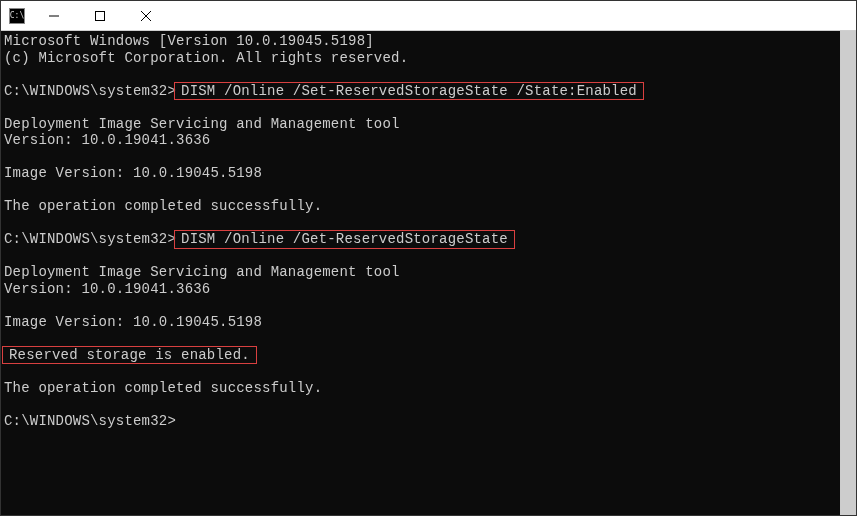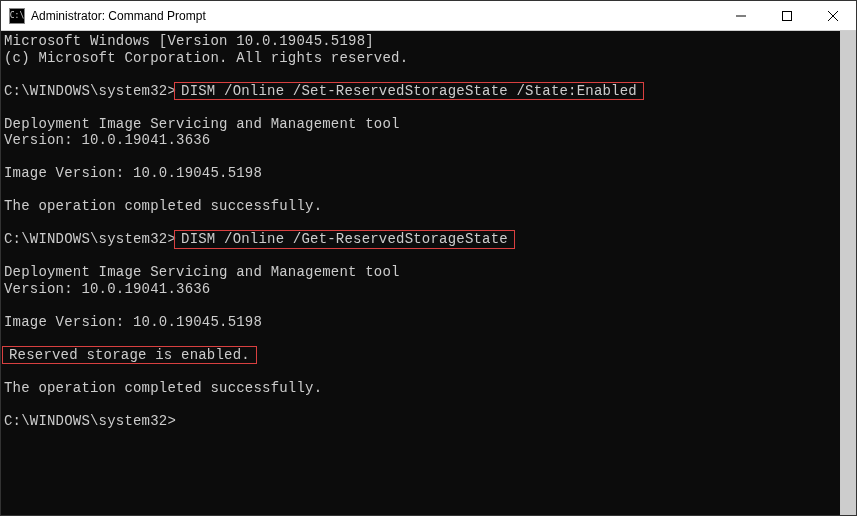--- a/index.html
+++ b/index.html
@@ -104,21 +104,20 @@
     }
   </style>
 </head>
 <body>
 
 <div class="window">
   <div class="titlebar">
     <div class="titlebar-icon">
       <span>C:\</span>
     </div>
-    <div class="titlebar-title">Administrator: Command Prompt</div>
     <div class="window-controls">
       <div class="window-control">
         <svg width="10" height="10" viewBox="0 0 10 10">
             <line x1="0" y1="5" x2="10" y2="5" stroke="#000" stroke-width="1"></line>
           </svg>
       </div>
       <div class="window-control">
         <svg width="10" height="10" viewBox="0 0 10 10">
             <rect x="0.5" y="0.5" width="9" height="9" fill="none" stroke="#000" stroke-width="1"></rect>
           </svg>

